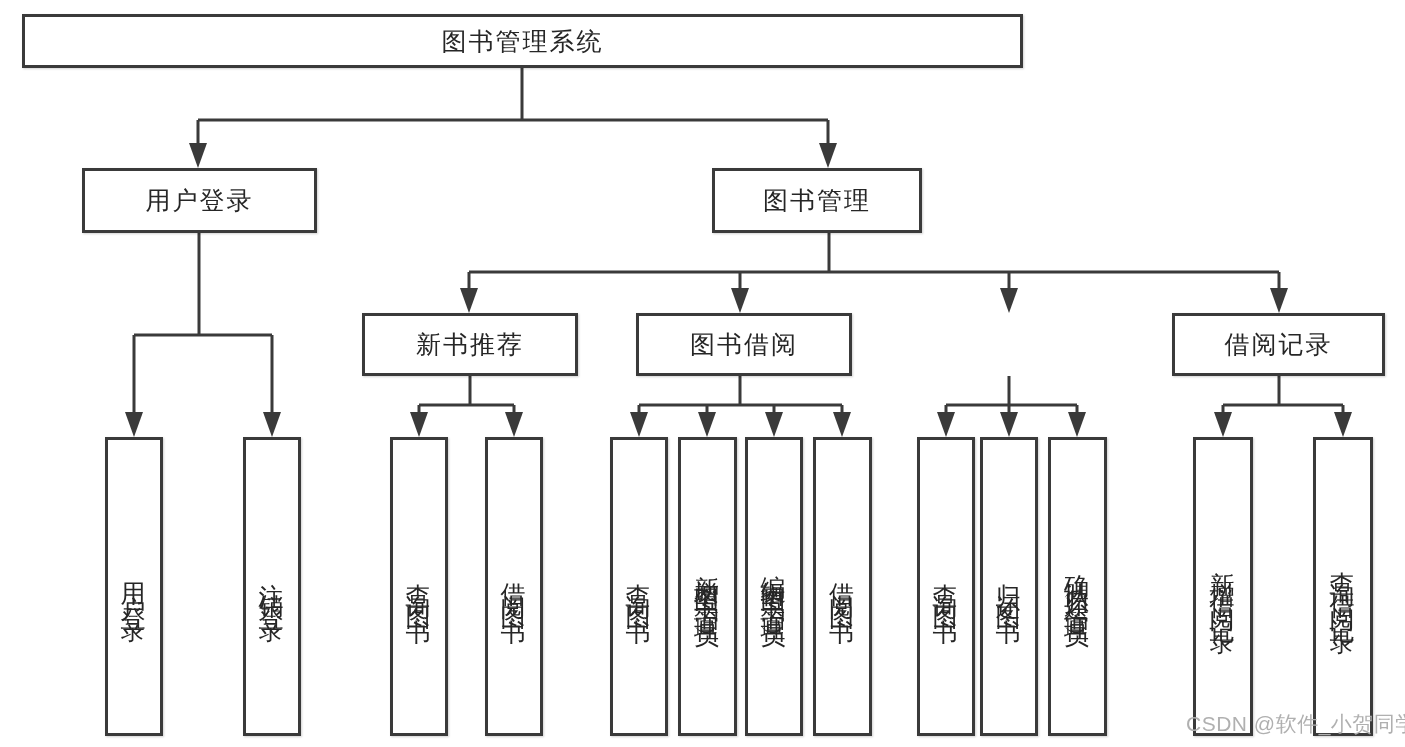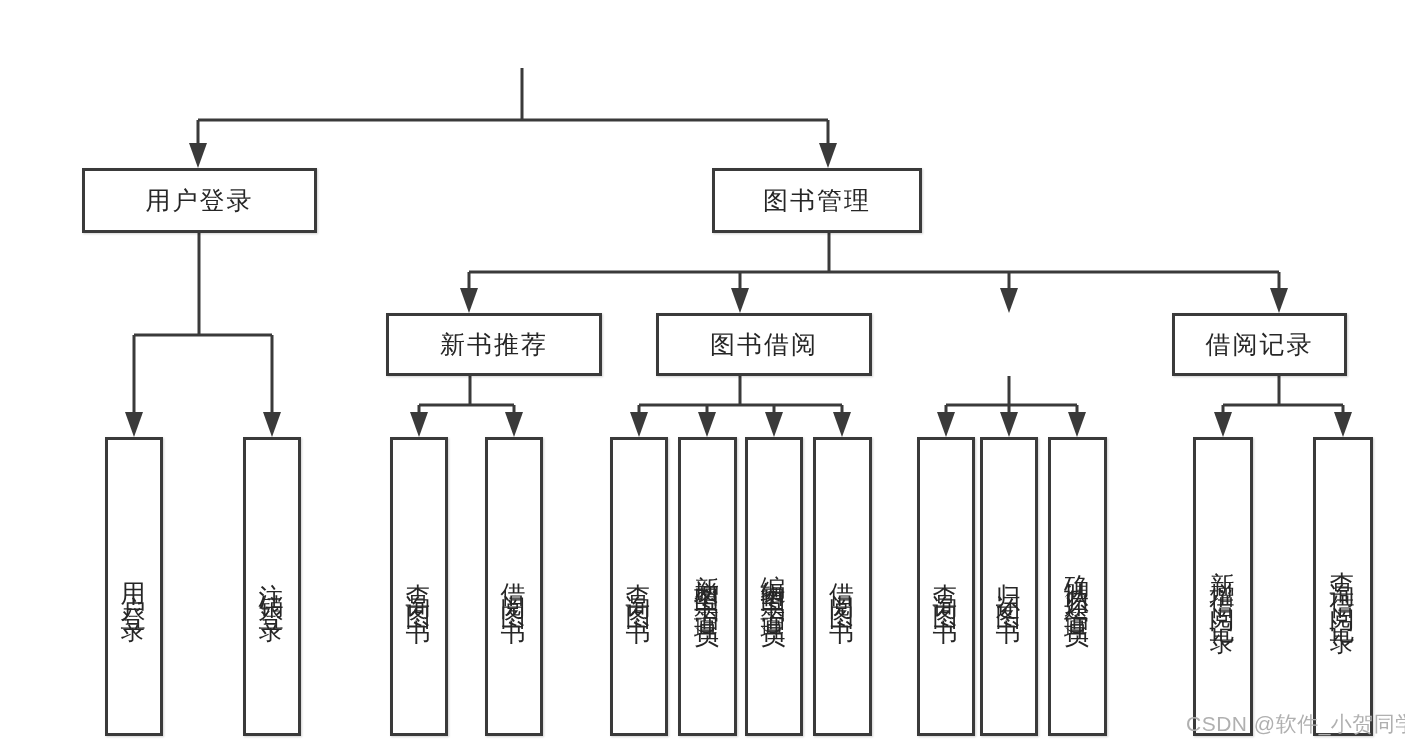--- a/index.html
+++ b/index.html
@@ -105,27 +105,28 @@
         <polygon stroke="none" points="1068,412 1086,412 1077,437"></polygon>
       </g>
       <g>
         <path fill="none" d="M1279 376 V405 M1223 405 H1343 M1223 405 V415 M1343 405 V415"></path>
         <polygon stroke="none" points="1214,412 1232,412 1223,437"></polygon>
         <polygon stroke="none" points="1334,412 1352,412 1343,437"></polygon>
       </g>
     </g>
   </svg>
 
+  <div class="box" style="left:22px; top:14px; width:1001px; height:54px;">图书管理系统</div>
 
   <div class="box" style="left:82px; top:168px; width:235px; height:65px;">用户登录</div>
   <div class="box" style="left:712px; top:168px; width:210px; height:65px;">图书管理</div>
 
-  <div class="box" style="left:362px; top:313px; width:216px; height:63px;margin-left:24px;">新书推荐</div>
-  <div class="box" style="left:656px; top:313px; width:216px; height:63px;">图书借阅</div>
-  <div class="box" style="left:1172px; top:313px; width:175px; height:63px;">借阅记录</div>
+  <div class="box" style="left:362px; top:313px; width:216px; height:63px;">新书推荐</div>
+  <div class="box" style="left:636px; top:313px; width:216px; height:63px;">图书借阅</div>
+  <div class="box" style="left:1172px; top:313px; width:213px; height:63px;">借阅记录</div>
 
   <div class="box v" style="left:105px; top:437px; width:58px; height:299px;">用户登录</div>
   <div class="box v" style="left:243px; top:437px; width:58px; height:299px;">注销登录</div>
 
   <div class="box v" style="left:390px; top:437px; width:58px; height:299px;">查询图书</div>
   <div class="box v" style="left:485px; top:437px; width:58px; height:299px;">借阅图书</div>
 
   <div class="box v" style="left:610px; top:437px; width:58px; height:299px;">查询图书</div>
   <div class="box v long" style="left:678px; top:437px; width:59px; height:299px;">新增图书（管理员）</div>
   <div class="box v long" style="left:745px; top:437px; width:58px; height:299px;">编辑图书（管理员）</div>

